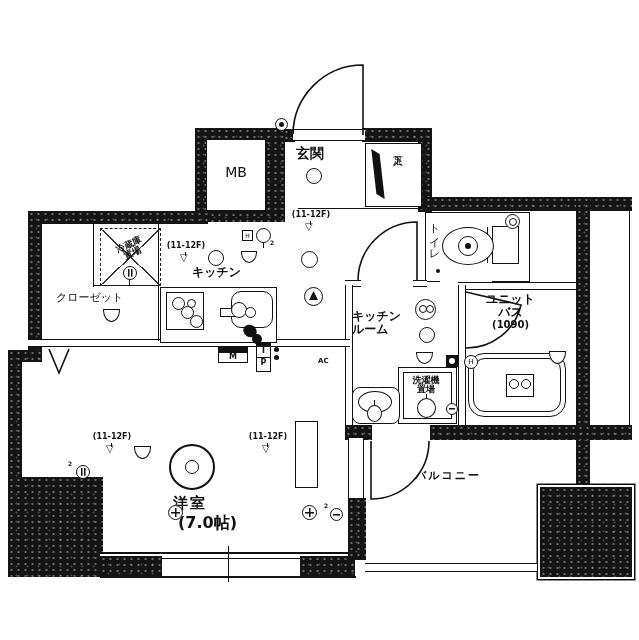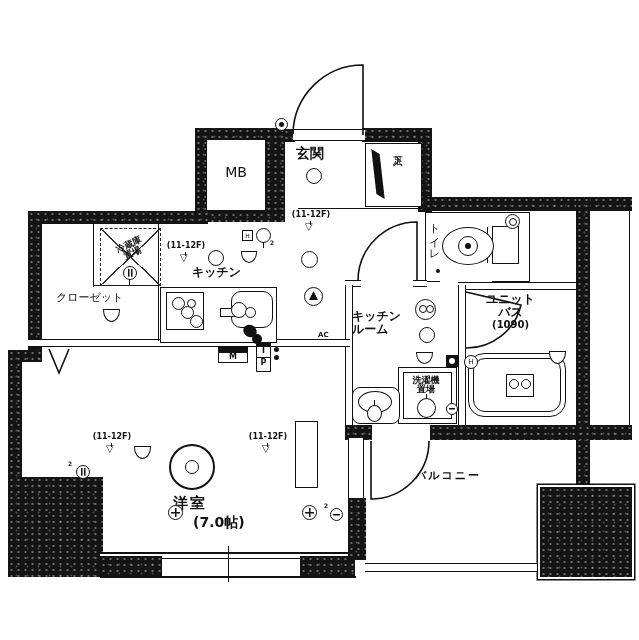--- a/index.html
+++ b/index.html
@@ -173,23 +173,23 @@
   <div class="tb" style="left:506px;top:374px;width:28px;height:23px"></div>
   <div class="circ" style="left:509px;top:379px;width:10px;height:10px"></div>
   <div class="circ" style="left:521px;top:379px;width:10px;height:10px"></div>
   <div class="circ" style="left:464px;top:355px;width:14px;height:14px;font-size:7px;text-align:center;line-height:12px"><span>H</span></div>
   <div class="half" style="left:549px;top:351px;width:17px;height:13px"></div>
 
   <div class="circ" style="left:169px;top:444px;width:46px;height:46px;border-width:2px"></div>
   <div class="circ" style="left:185px;top:460px;width:14px;height:14px"></div>
   <div class="half" style="left:134px;top:446px;width:17px;height:13px"></div>
   <div class="lbl" style="left:173px;top:496px;font-size:15px;letter-spacing:2px">洋室</div>
-  <div class="lbl" style="left:193px;top:515px;font-size:14px">(7.0帖)</div>
+  <div class="lbl" style="left:178px;top:515px;font-size:16px">(7.0帖)</div>
   <div class="tb" style="left:295px;top:421px;width:23px;height:67px"></div>
-  <div class="lbl" style="left:318px;top:332px;font-size:7px">AC</div>
+  <div class="lbl" style="left:318px;top:358px;font-size:7px">AC</div>
   <div class="circ oplus" style="left:168px;top:505px;width:15px;height:15px"></div>
   <div class="circ oplus" style="left:302px;top:505px;width:15px;height:15px"></div>
   <div class="lbl" style="left:324px;top:503px;font-size:6px">2</div>
   <div class="circ ominus" style="left:330px;top:508px;width:13px;height:13px"></div>
   <div class="lbl" style="left:68px;top:461px;font-size:6px">2</div>
   <div class="circ ovl" style="left:76px;top:465px;width:14px;height:14px"></div>
 
   <div class="lbl" style="left:288px;top:211px;width:46px;text-align:center;font-size:8px">(11-12F)</div>
   <div class="lv" style="left:310px;top:221px;width:2px;height:4px"></div>
   <div class="lbl" style="left:305px;top:222px;font-size:10px;font-weight:400">▽</div>

